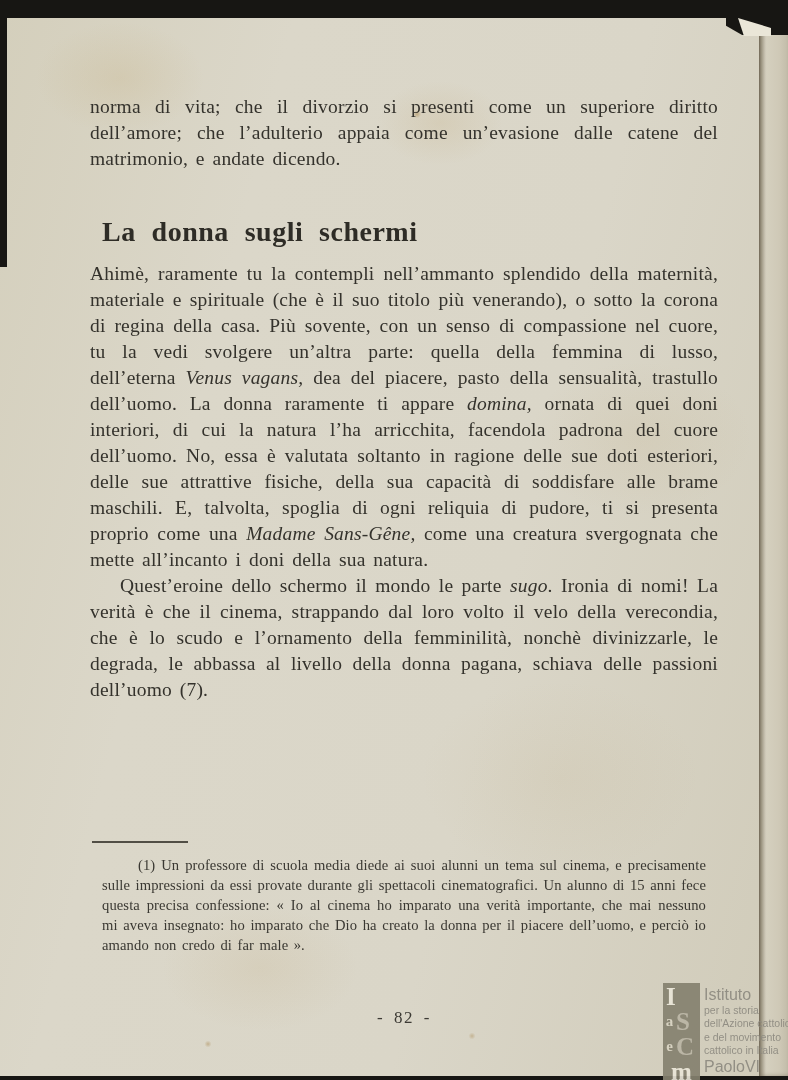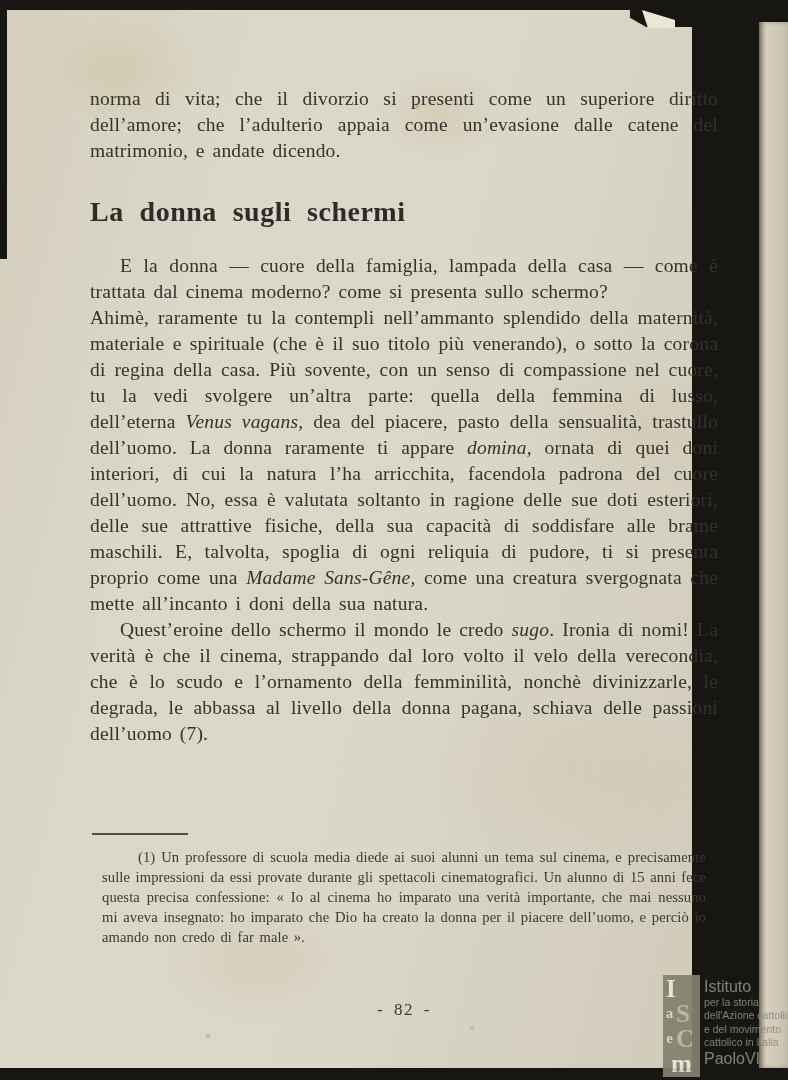--- a/index.html
+++ b/index.html
@@ -2,21 +2,21 @@
 <html><head>
 <meta charset="utf-8">
 <style>
   html,body { margin:0; padding:0; }
   .scan {
     position:relative; width:788px; height:1080px;
     background:#171613; overflow:hidden;
     font-family:"Liberation Serif", serif;
   }
   .paper {
-    position:absolute; left:0; top:10px; width:692px; height:1058px;
+    position:absolute; left:0; top:18px; width:788px; height:1058px;
     background:
       radial-gradient(90px 60px at 440px 105px, rgba(186,156,98,0.16), rgba(186,156,98,0) 70%),
       radial-gradient(6px 6px at 417px 96px, rgba(158,118,52,0.45), rgba(158,118,52,0) 70%),
       radial-gradient(5px 5px at 208px 1026px, rgba(158,118,52,0.40), rgba(158,118,52,0) 70%),
       radial-gradient(5px 5px at 472px 1018px, rgba(158,118,52,0.35), rgba(158,118,52,0) 70%),
       radial-gradient(120px 80px at 120px 60px, rgba(190,162,104,0.18), rgba(190,162,104,0) 70%),
       radial-gradient(160px 110px at 640px 420px, rgba(180,152,96,0.10), rgba(180,152,96,0) 70%),
       radial-gradient(140px 90px at 260px 950px, rgba(182,152,98,0.12), rgba(182,152,98,0) 70%),
       radial-gradient(200px 140px at 560px 760px, rgba(178,150,94,0.08), rgba(178,150,94,0) 70%),
       linear-gradient(104deg, #d4cfbc 0%, #dbd7c9 28%, #dad6c8 62%, #d0cbb9 100%);
@@ -42,21 +42,21 @@
   .footer-block { top:823px; }
 
   .body-text {
     margin:0; font-size:19.5px; line-height:26px; color:#34322c;
     text-align:justify; word-spacing:0.14em; letter-spacing:0.2px;
   }
   .body-text .it { font-style:italic; }
   .ind { text-indent:30px; }
 
   .heading {
-    position:absolute; left:90px; top:186px; margin:0;
+    position:absolute; left:90px; top:186px; margin:12px;
     font-size:28px; line-height:32px; font-weight:bold; color:#2e2c26;
     letter-spacing:0.5px; word-spacing:0.30em;
   }
 
   .fn-rule { width:96px; border:0; border-top:2px solid #514e45; margin:0 0 11px 2px; }
   .fn {
     margin:12px; font-size:14.6px; line-height:20px; color:#3a3832;
     text-align:justify; text-indent:36px; word-spacing:0.12em; letter-spacing:0.1px;
   }
 
@@ -95,23 +95,22 @@
     <div class="fore-edge"></div>
     <div class="corner-dark"></div>
     <div class="corner-curl"></div>
     <div class="left-notch"></div>
 
     <p class="intro body-text"><span>norma di vita; che il divorzio si presenti come un superiore diritto dell’amore; che l’adulterio appaia come un’evasione dalle catene del matrimonio, e andate dicendo.</span></p>
 
     <h1 class="heading">La donna sugli schermi</h1>
 
     <div class="body-block">
-      <p class="body-text ind"><span>E la donna — cuore della famiglia, lampada della casa — come è trattata dal cinema moderno? come si presenta sullo schermo?</span></p>
       <p class="body-text"><span>Ahimè, raramente tu la contempli nell’ammanto splendido della maternità, materiale e spirituale (che è il suo titolo più venerando), o sotto la corona di regina della casa. Più sovente, con un senso di compassione nel cuore, tu la vedi svolgere un’altra parte: quella della femmina di lusso, dell’eterna </span><span class="it">Venus vagans,</span><span> dea del piacere, pasto della sensualità, trastullo dell’uomo. La donna raramente ti appare </span><span class="it">domina,</span><span> ornata di quei doni interiori, di cui la natura l’ha arricchita, facendola padrona del cuore dell’uomo. No, essa è valutata soltanto in ragione delle sue doti esteriori, delle sue attrattive fisiche, della sua capacità di soddisfare alle brame maschili. E, talvolta, spoglia di ogni reliquia di pudore, ti si presenta proprio come una </span><span class="it">Madame Sans-Gêne,</span><span> come una creatura svergognata che mette all’incanto i doni della sua natura.</span></p>
-      <p class="body-text ind"><span>Quest’eroine dello schermo il mondo le credo </span><span class="it">sugo</span><span>. Ironia di nomi! La verità è che il cinema, strappando dal loro volto il velo della verecondia, che è lo scudo e l’ornamento della femminilità, nonchè divinizzarle, le degrada, le abbassa al livello della donna pagana, schiava delle passioni dell’uomo (7).</span></p>
+      <p class="body-text ind"><span>Quest’eroine dello schermo il mondo le parte </span><span class="it">sugo</span><span>. Ironia di nomi! La verità è che il cinema, strappando dal loro volto il velo della verecondia, che è lo scudo e l’ornamento della femminilità, nonchè divinizzarle, le degrada, le abbassa al livello della donna pagana, schiava delle passioni dell’uomo (7).</span></p>
     </div>
 
     <div class="footer-block">
       <hr class="fn-rule">
       <p class="fn">(1) Un professore di scuola media diede ai suoi alunni un tema sul cinema, e precisamente sulle impressioni da essi provate durante gli spettacoli cinematografici. Un alunno di 15 anni fece questa precisa confessione: « Io al cinema ho imparato una verità importante, che mai nessuno mi aveva insegnato: ho imparato che Dio ha creato la donna per il piacere dell’uomo, e perciò io amando non credo di far male ».</p>
     </div>
 
     <div class="pageno">- 82 -</div>
 
     <div class="wm">

